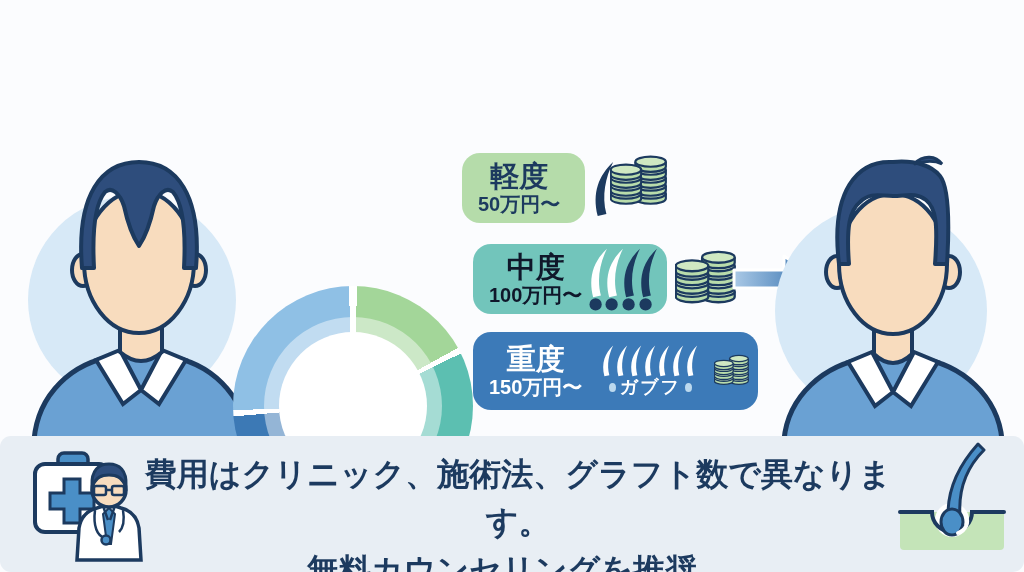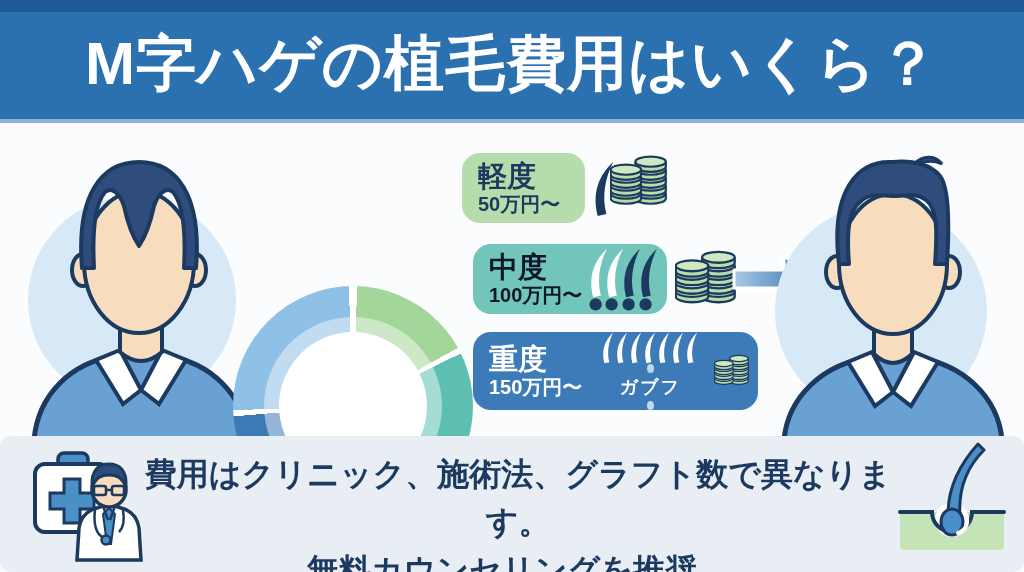--- a/index.html
+++ b/index.html
@@ -21,29 +21,30 @@
   
   .donut{position:absolute;left:233px;top:163px;width:240px;height:240px;}
   .ring{position:absolute;inset:0;border-radius:50%;}
   .hole{position:absolute;inset:31px;border-radius:50%;background:rgba(255,255,255,.45);}
   .core{position:absolute;inset:46px;border-radius:50%;background:#ffffff;}
   
   .sev-wrap{position:absolute;}
   .sev-row{
     border-radius:18px;display:flex;align-items:center;box-sizing:border-box;
     padding:0 0 0 16px;
+    text-align:center;
   }
   .sev-text{display:flex;flex-direction:column;justify-content:center;}
   .sev-label{font-weight:bold;font-size:29px;line-height:31px;}
   .sev-price{font-weight:bold;font-size:20px;line-height:24px;white-space:nowrap;}
   .r1{width:123px;height:70px;}
   .r2{width:194px;height:70px;}
   .r3{width:285px;height:78px;padding-right:8px;}
   .hair-block{display:flex;flex-direction:column;align-items:center;margin-left:6px;}
-  .dots-text{display:flex;align-items:center;gap:4px;margin-top:-2px;flex-direction:column;}
+  .dots-text{display:flex;align-items:center;gap:4px;margin-top:-2px;}
   .sub-text{color:#ffffff;font-weight:bold;font-size:18px;line-height:20px;letter-spacing:2px;}
   .dot{width:7px;height:9px;border-radius:50%;background:#bcd9ee;}
   
   .navy-fill{fill:var(--navy,#1c3a5f);}
   .white-fill{fill:#ffffff;}
   .coin-body{fill:var(--coin,#b9dcab);stroke:var(--navy,#1c3a5f);stroke-width:3;}
   .coin-top{fill:var(--coin-top,#cfe8c2);stroke:var(--navy,#1c3a5f);stroke-width:3;}
   .skin{fill:var(--skin,#f8dcbe);stroke:var(--navy,#1c3a5f);}
   .hairfill{fill:var(--hair,#2e4d7c);stroke:var(--navy,#1c3a5f);}
   .shirt{fill:var(--shirt,#6aa1d3);stroke:var(--navy,#1c3a5f);}
@@ -69,24 +70,20 @@
       <g id="strand">
           <path d="M24,1 C9,15 2,33 8,57 L17,55 C12,36 16,17 24,1 Z"></path>
         </g>
       <linearGradient id="ag" x1="0" y1="0" x2="1" y2="0">
         <stop offset="0" stop-color="#aac9e6"></stop>
           <stop offset="1" stop-color="#2f6dac"></stop>
       </linearGradient>
     </defs>
   </svg>
 
-  <header class="hdr">
-    <div class="hdr-top"></div>
-    <h1>M字ハゲの植毛費用はいくら？</h1>
-  </header>
 
   <main class="main-area">
 
     <svg class="abs" style="left:20px;top:23px" width="232" height="294" viewBox="0 0 232 294">
       <circle cx="112" cy="154" r="104" fill="var(--circle-bg,#d7e9f7)"></circle>
       <path class="shirt" stroke-width="5" d="M14,294 C18,248 52,216 96,210 L146,210 C190,216 224,248 228,294 Z"></path>
       <path class="collar" stroke-width="4" d="M100,204 L121,244 L103,258 L76,214 Z"></path>
       <path class="collar" stroke-width="4" d="M142,204 L121,244 L139,258 L166,214 Z"></path>
       <path class="skin" stroke-width="4" d="M100,168 L100,206 Q121,224 142,206 L142,168 Z"></path>
       <ellipse class="skin" stroke-width="4" cx="63" cy="124" rx="11" ry="16"></ellipse>

